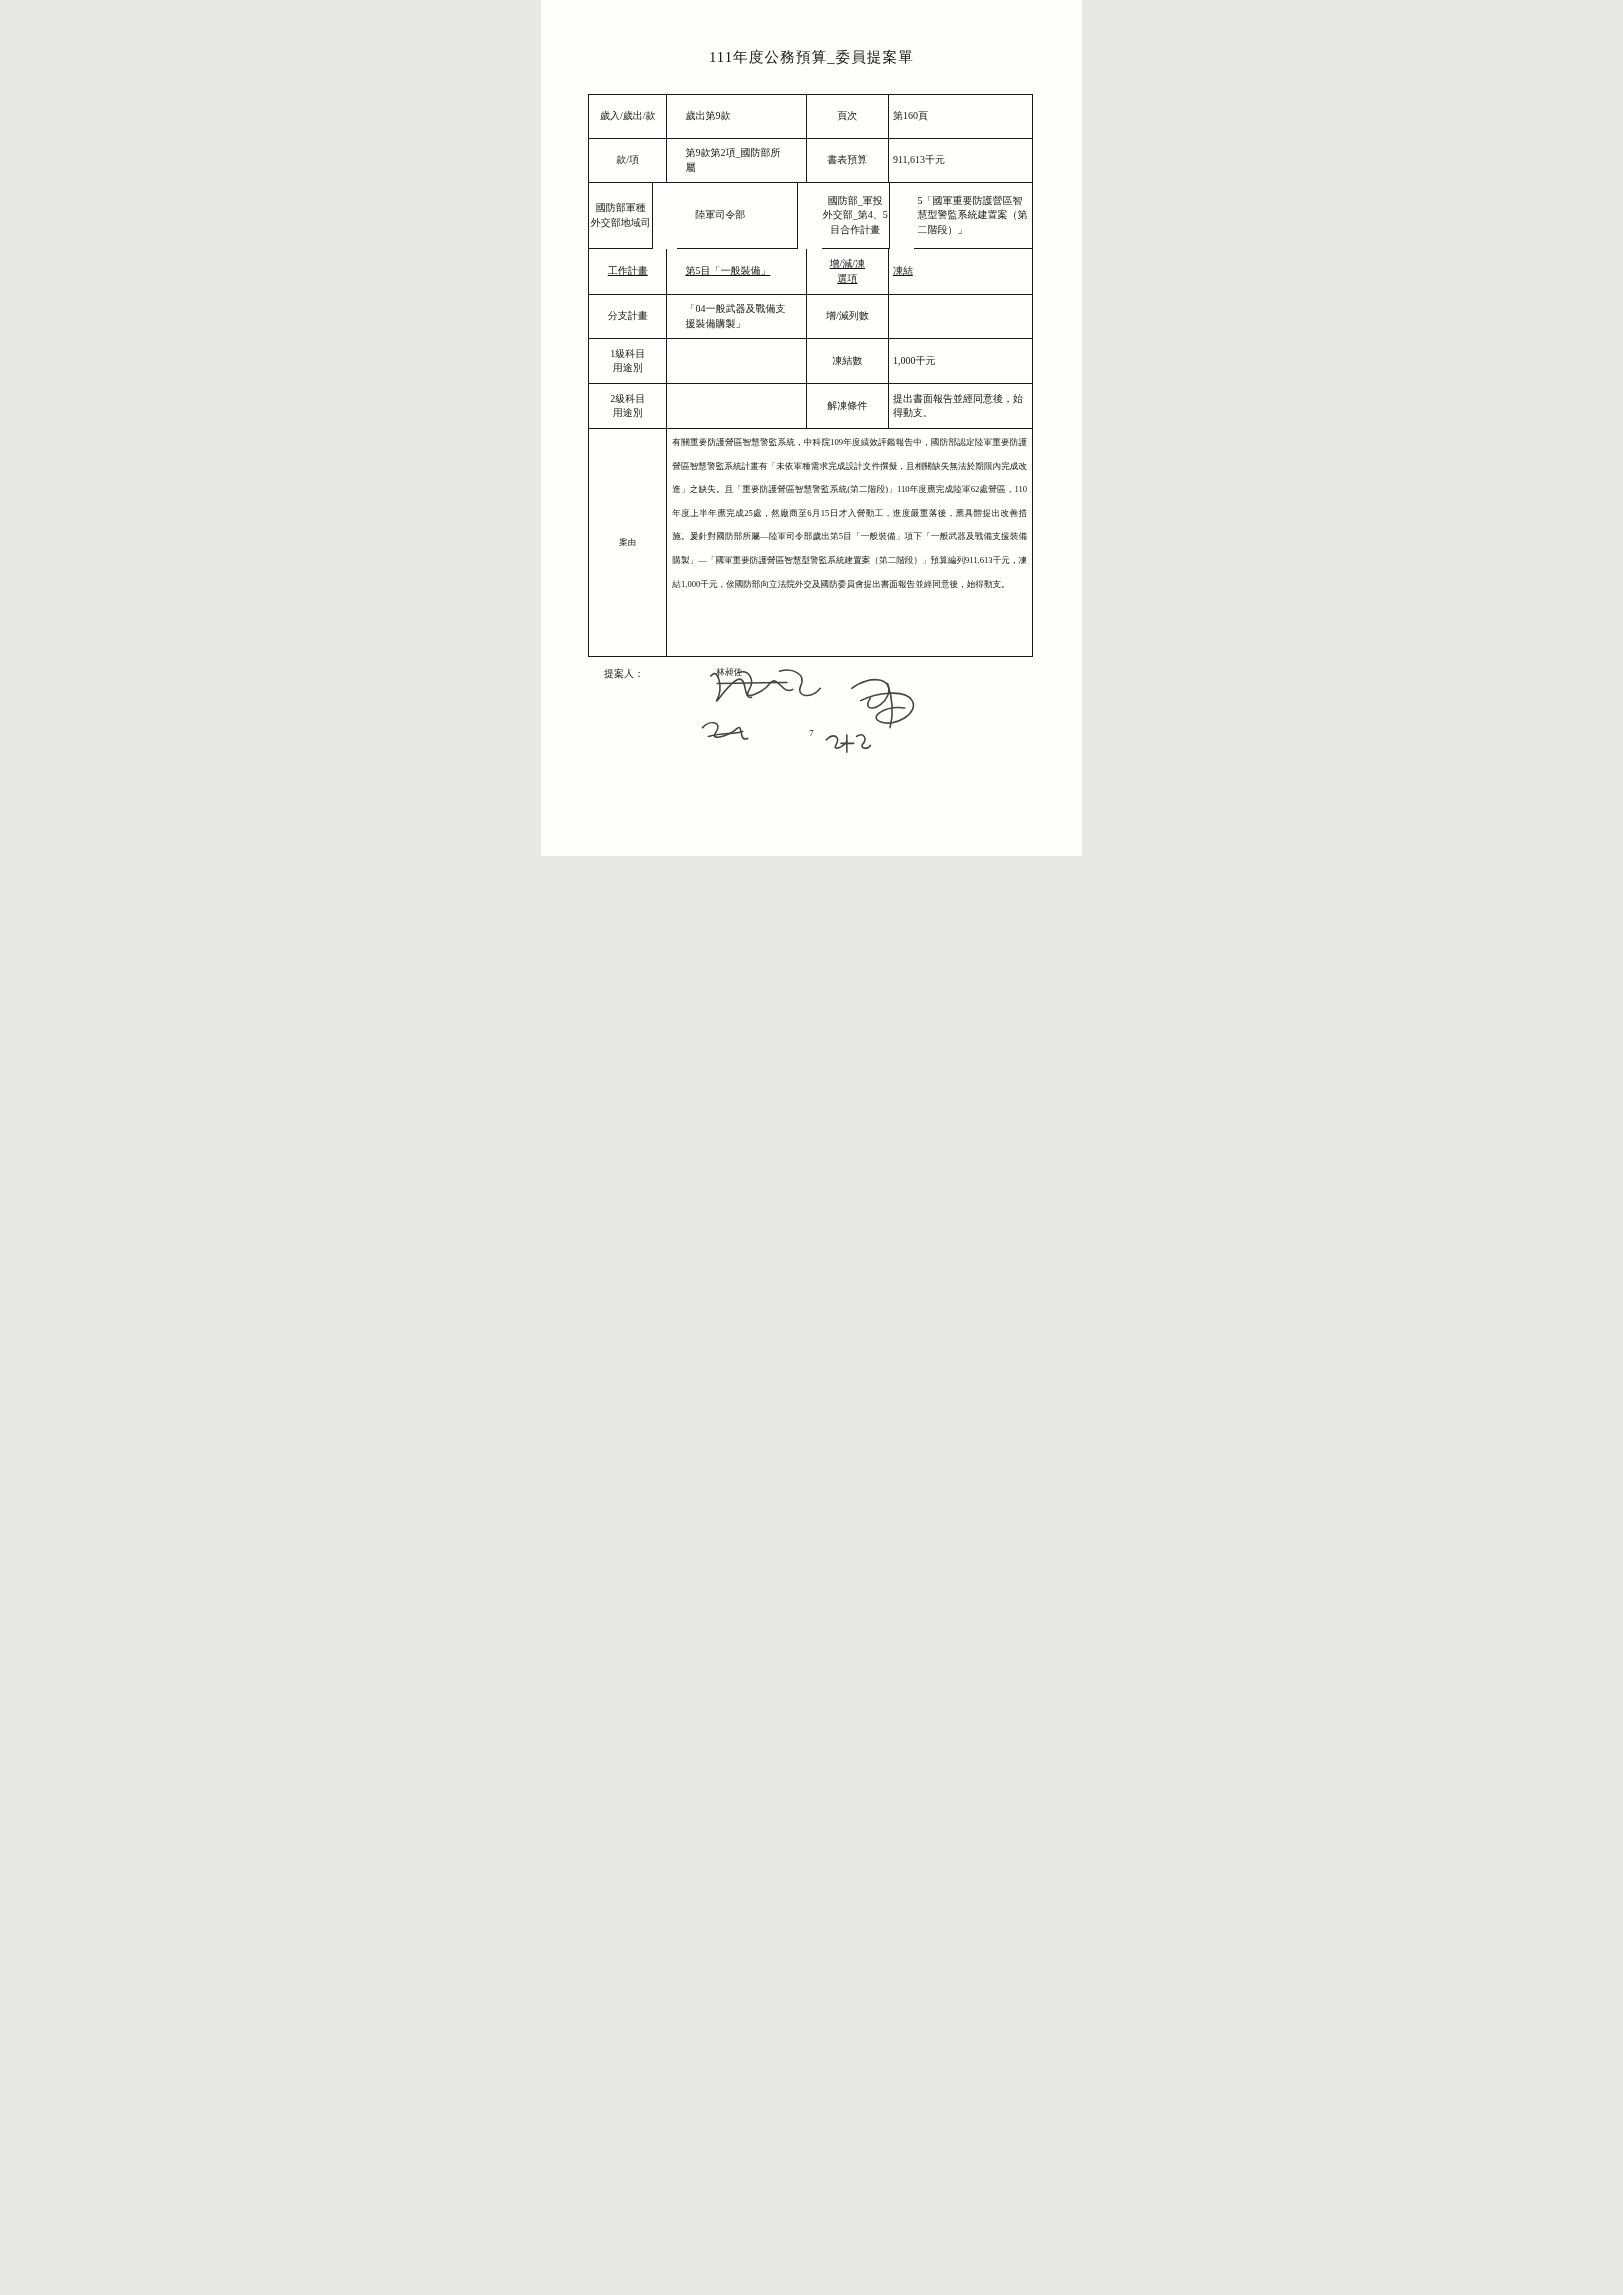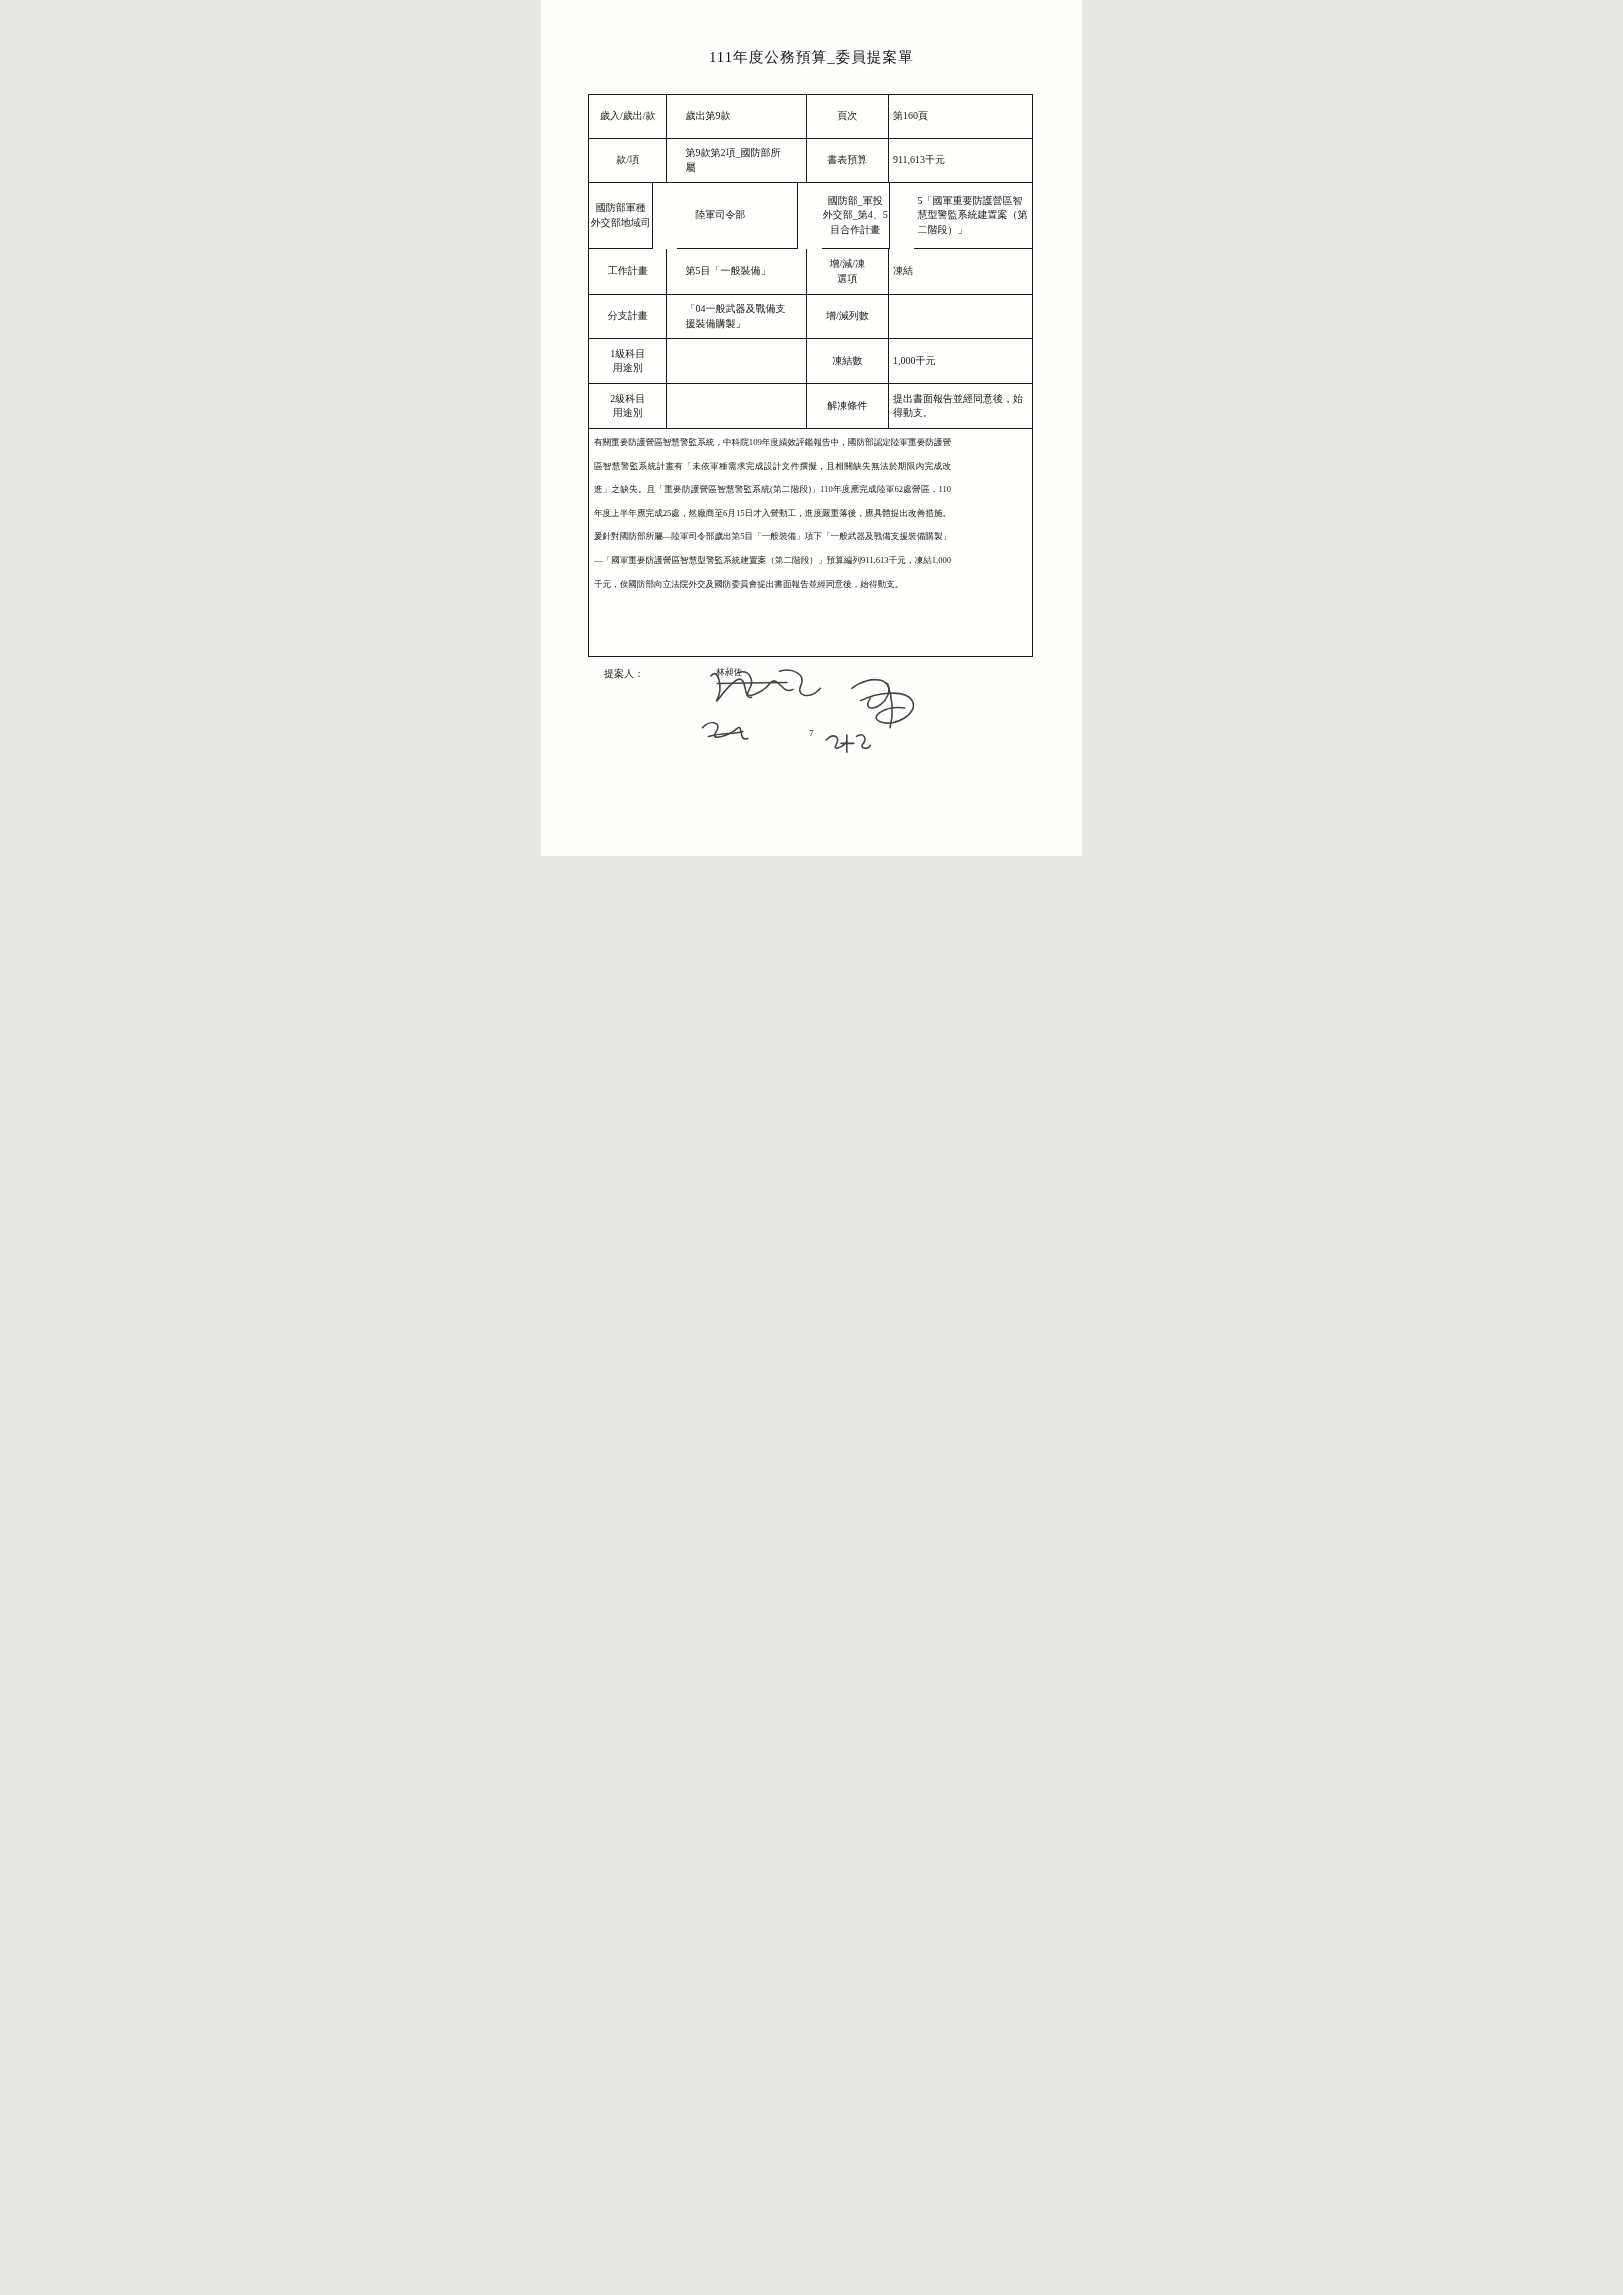--- a/index.html
+++ b/index.html
@@ -47,21 +47,21 @@
     line-height: 1.45;
     color: #141414;
   }
   .cell:last-child { border-right: none; }
   .t-row:last-child .cell { border-bottom: none; }
   .c1 { width: 79px; justify-content: center; text-align: center; white-space: pre-line; }
   .c2 { width: 140px; padding: 2px 18px; }
   .c3 { width: 83px; justify-content: center; text-align: center; white-space: pre-line; }
   .c4 { width: 144px; padding: 2px 3.9px; }
   .r-h90  { height: 44px; }
-  .r-h93  { height: 46px; }
+  .r-h93  { height: 46px; text-decoration: underline; }
   .r-h92  { height: 45px; }
   .r-h135 { height: 66px; gap: 24px; }
   .case-row { display: flex; height: 227px; }
   .case-label {
     width: 79px;
     box-sizing: border-box;
     border-right: 1px solid #1a1a1a;
     display: flex;
     align-items: center;
     justify-content: center;
@@ -166,20 +166,21 @@
 
     <div class="t-row r-h92">
       <div class="cell c1">2級科目
 用途別</div>
       <div class="cell c2"></div>
       <div class="cell c3">解凍條件</div>
       <div class="cell c4">提出書面報告並經同意後，始得動支。</div>
     </div>
 
     <div class="case-row">
+      <div class="case-label">案由</div>
       <div class="case-text">有關重要防護營區智慧警監系統，中科院109年度績效評鑑報告中，國防部認定陸軍重要防護營區智慧警監系統計畫有「未依軍種需求完成設計文件撰擬，且相關缺失無法於期限內完成改進」之缺失。且「重要防護營區智慧警監系統(第二階段)」110年度應完成陸軍62處營區，110年度上半年應完成25處，然廠商至6月15日才入營動工，進度嚴重落後，應具體提出改善措施。爰針對國防部所屬—陸軍司令部歲出第5目「一般裝備」項下「一般武器及戰備支援裝備購製」—「國軍重要防護營區智慧型警監系統建置案（第二階段）」預算編列911,613千元，凍結1,000千元，俟國防部向立法院外交及國防委員會提出書面報告並經同意後，始得動支。</div>
     </div>
 
   </div>
 
   <div class="proposer-line">提案人：</div>
   <div class="proposer-name">林昶佐</div>
 
   <svg class="signature-layer" width="295" height="108" viewBox="0 0 600 220">
     <g fill="none" stroke="#2b2b2b" stroke-width="3.2" stroke-linecap="round" opacity="0.88">

